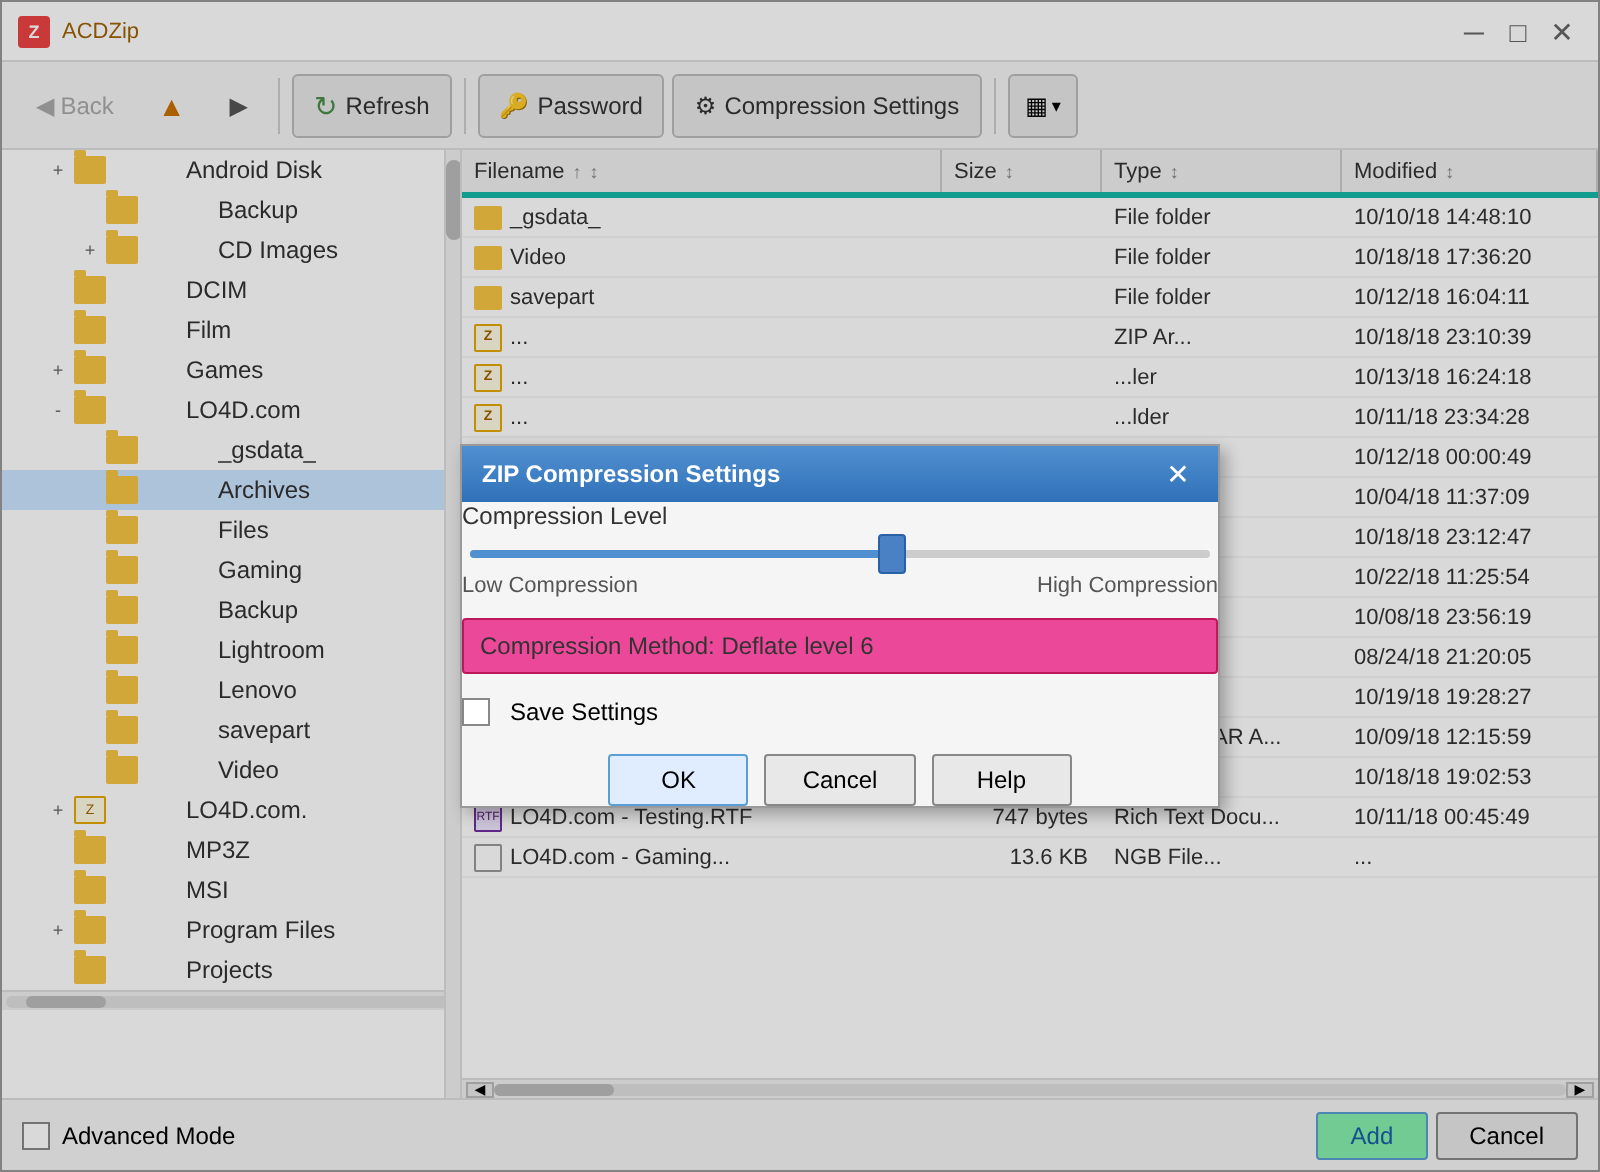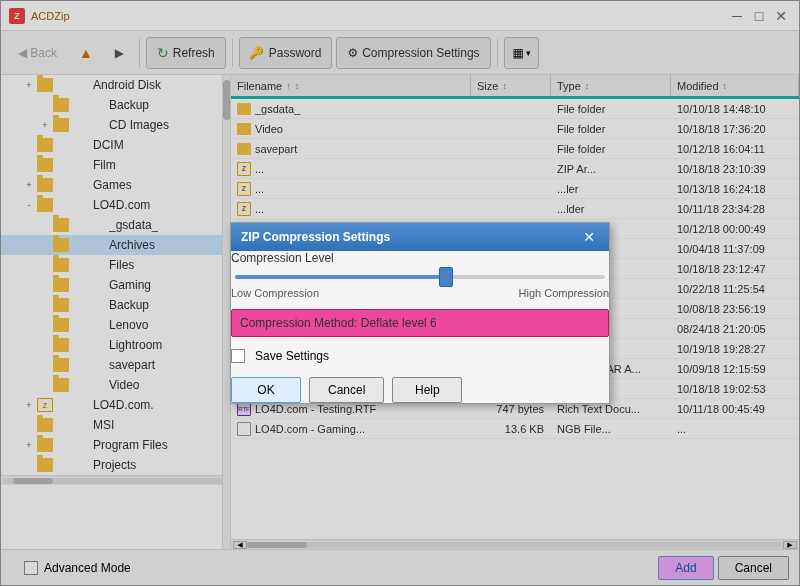--- a/index.html
+++ b/index.html
@@ -298,21 +298,20 @@
       border-top: 1px solid #ddd;
       display: flex;
       align-items: center;
       justify-content: space-between;
       padding: 0 10px;
     }
     .advanced-mode {
       display: flex;
       align-items: center;
       gap: 6px;
-      margin-left: 13px;
     }
     .checkbox {
       width: 14px;
       height: 14px;
       border: 1px solid #888;
       background: #fff;
       display: flex;
       align-items: center;
       justify-content: center;
       cursor: pointer;
@@ -323,21 +322,21 @@
     }
     .status-btn {
       padding: 4px 16px;
       border: 1px solid #888;
       background: #e8e8e8;
       cursor: pointer;
       font-size: 12px;
       border-radius: 2px;
     }
     .status-btn.primary {
-      background: #f0abfc;
+      background: #86efac;
       border-color: #5a9fd4;
       color: #1a5fa8;
     }
 
     
     .h-scrollbar {
       height: 10px;
       background: #f0f0f0;
       border-top: 1px solid #ddd;
       display: flex;
@@ -457,20 +456,21 @@
       border-radius: 2px;
     }
     .save-settings {
       display: flex;
       align-items: center;
       gap: 10px;
       margin-bottom: 14px;
     }
     .dialog-buttons {
       display: flex;
+      justify-content: center;
       gap: 8px;
     }
     .dialog-btn {
       padding: 5px 18px;
       border: 1px solid #888;
       background: #e8e8e8;
       cursor: pointer;
       font-size: 12px;
       min-width: 70px;
       border-radius: 2px;
@@ -616,41 +616,46 @@
         <span class="tree-label">Gaming</span>
       </div>
       <div class="tree-item indent-2">
         <div class="tree-expander"></div>
         <div class="tree-folder-icon"></div>
         <span class="tree-label">Backup</span>
       </div>
       <div class="tree-item indent-2">
         <div class="tree-expander"></div>
         <div class="tree-folder-icon"></div>
+        <span class="tree-label">Lightroom</span>
+      </div>
+      <div class="tree-item indent-2">
+        <div class="tree-expander"></div>
+        <div class="tree-folder-icon"></div>
         <span class="tree-label">Lenovo</span>
-      </div>
-      <div class="tree-item indent-2">
-        <div class="tree-expander"></div>
-        <div class="tree-folder-icon"></div>
-        <span class="tree-label">Lightroom</span>
       </div>
       <div class="tree-item indent-2">
         <div class="tree-expander"></div>
         <div class="tree-folder-icon"></div>
         <span class="tree-label">savepart</span>
       </div>
       <div class="tree-item indent-2">
         <div class="tree-expander"></div>
         <div class="tree-folder-icon"></div>
         <span class="tree-label">Video</span>
       </div>
       <div class="tree-item indent-1">
         <div class="tree-expander">+</div>
         <div class="tree-zip-icon">Z</div>
         <span class="tree-label">LO4D.com.</span>
+      </div>
+      <div class="tree-item indent-1">
+        <div class="tree-expander"></div>
+        <div class="tree-folder-icon"></div>
+        <span class="tree-label">MP3Z</span>
       </div>
       <div class="tree-item indent-1">
         <div class="tree-expander"></div>
         <div class="tree-folder-icon"></div>
         <span class="tree-label">MSI</span>
       </div>
       <div class="tree-item indent-1">
         <div class="tree-expander">+</div>
         <div class="tree-folder-icon"></div>
         <span class="tree-label">Program Files</span>

